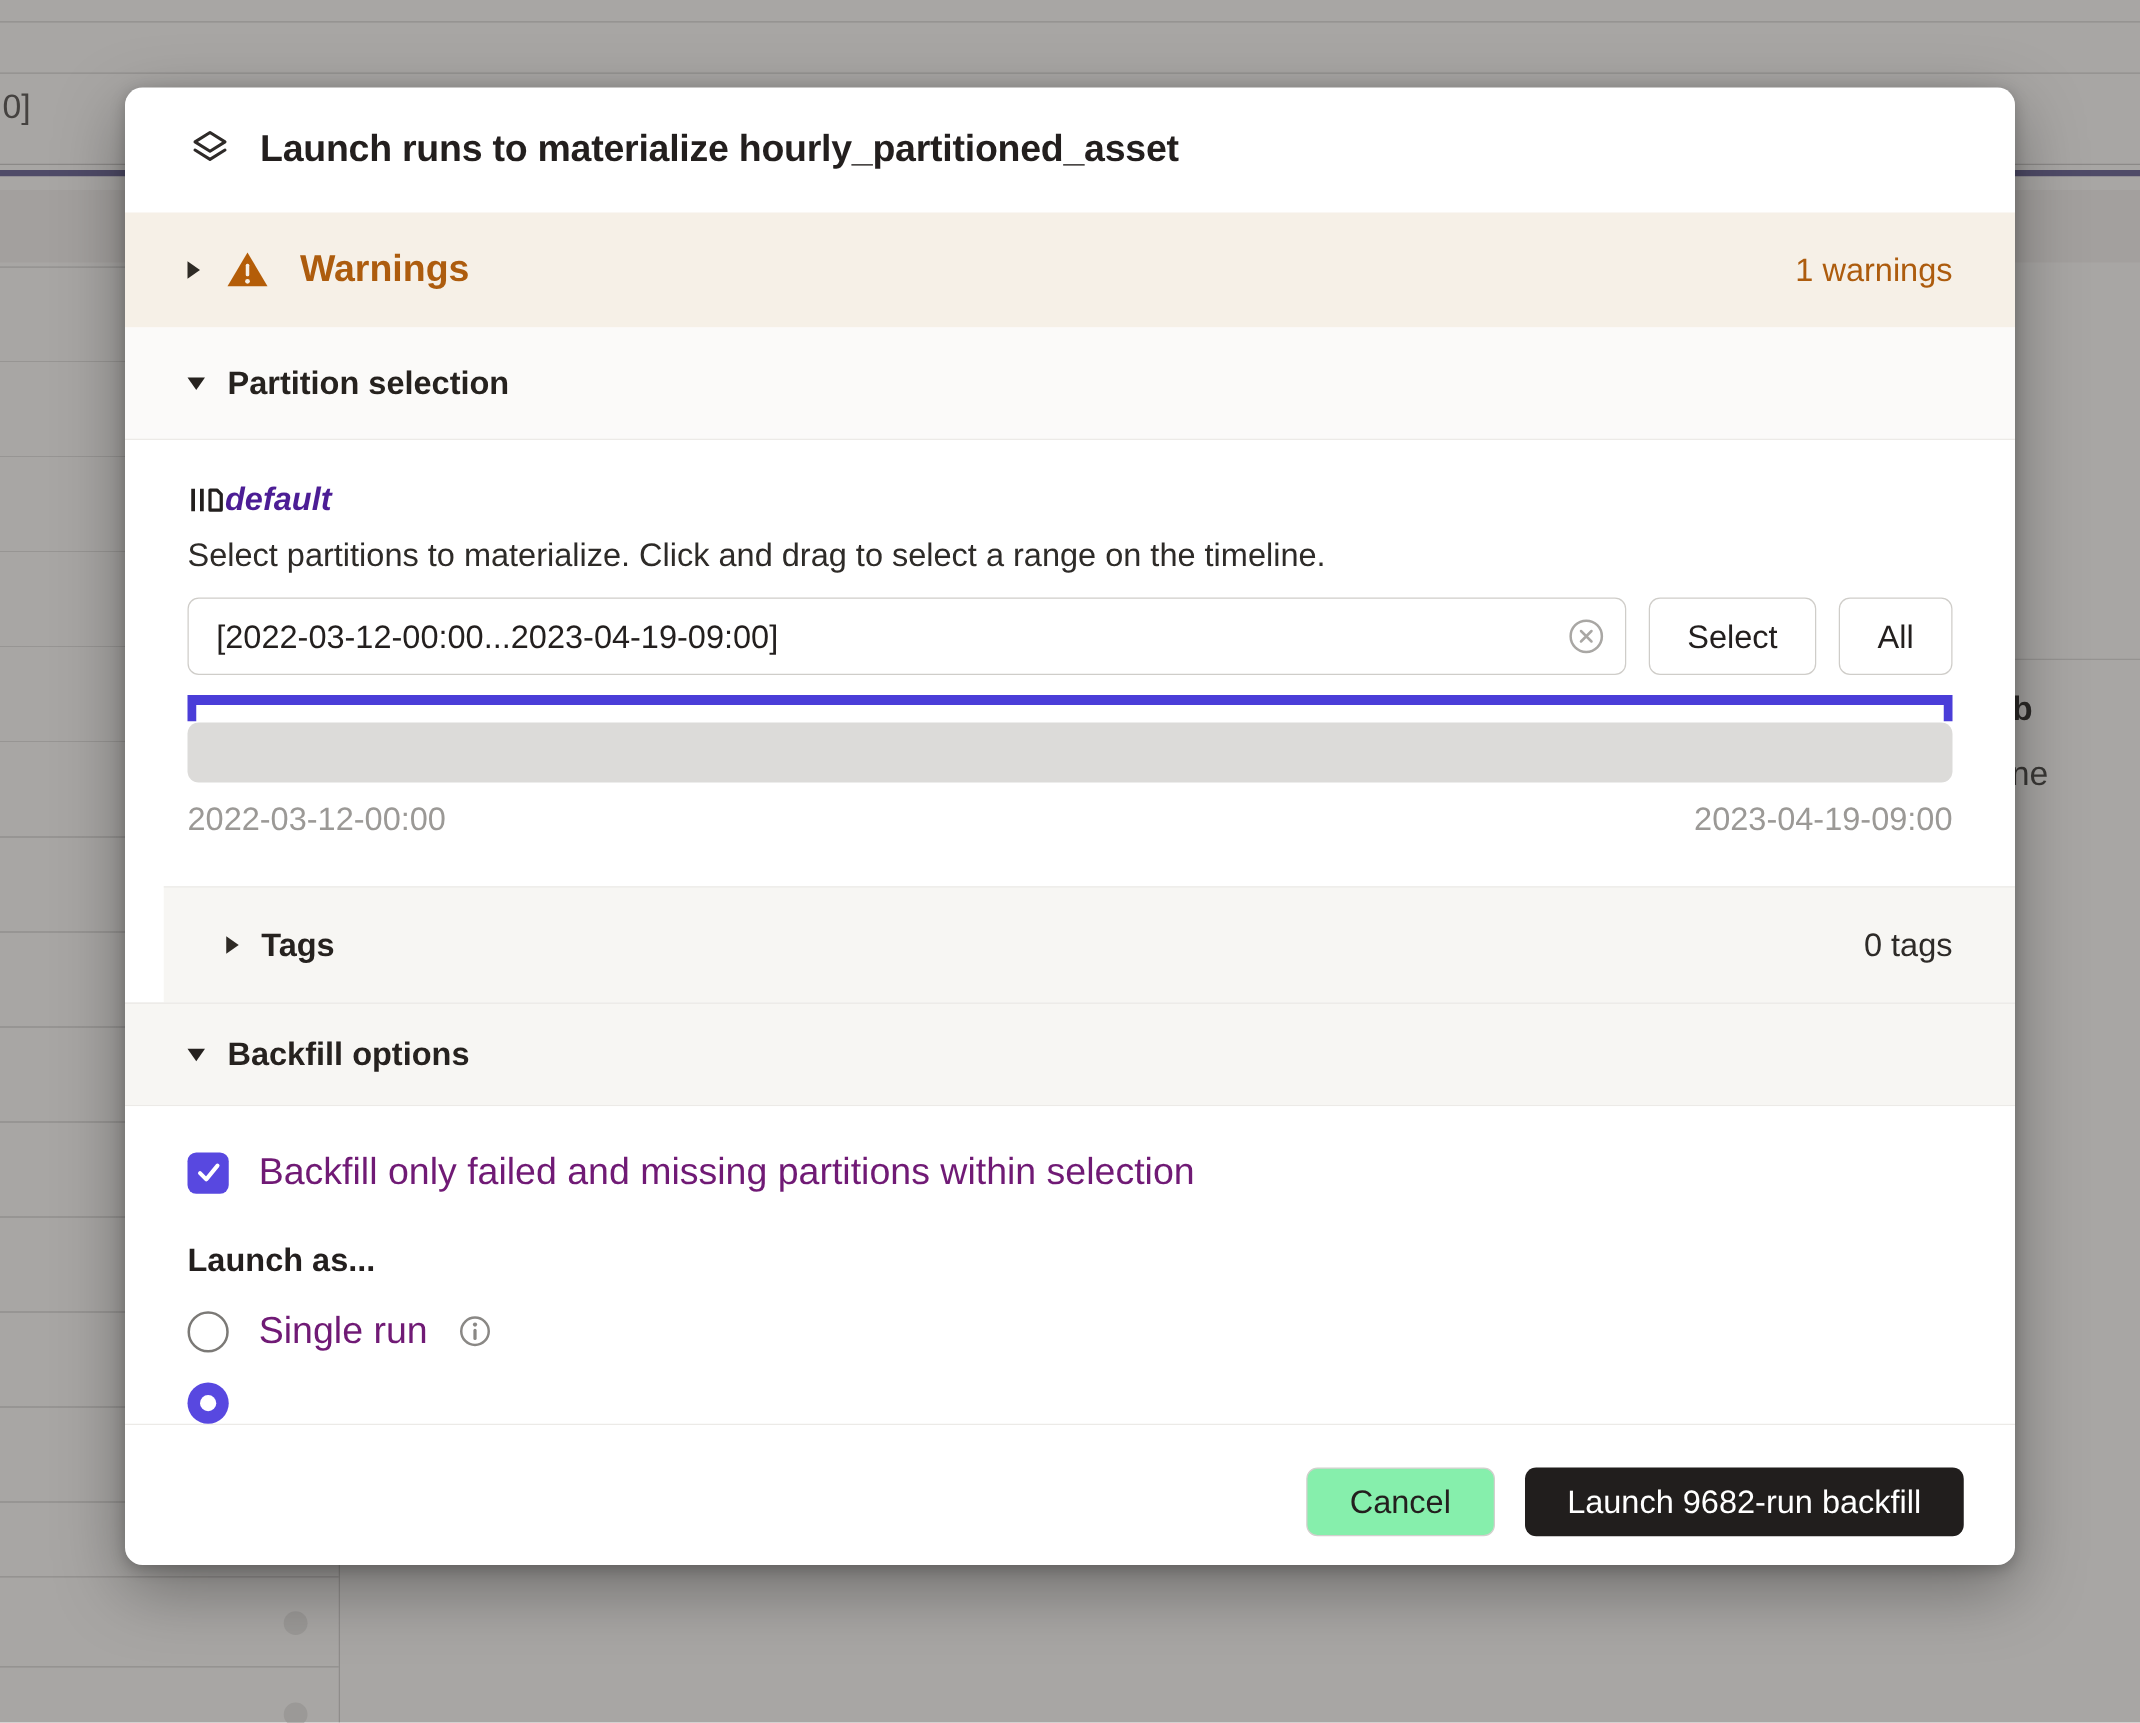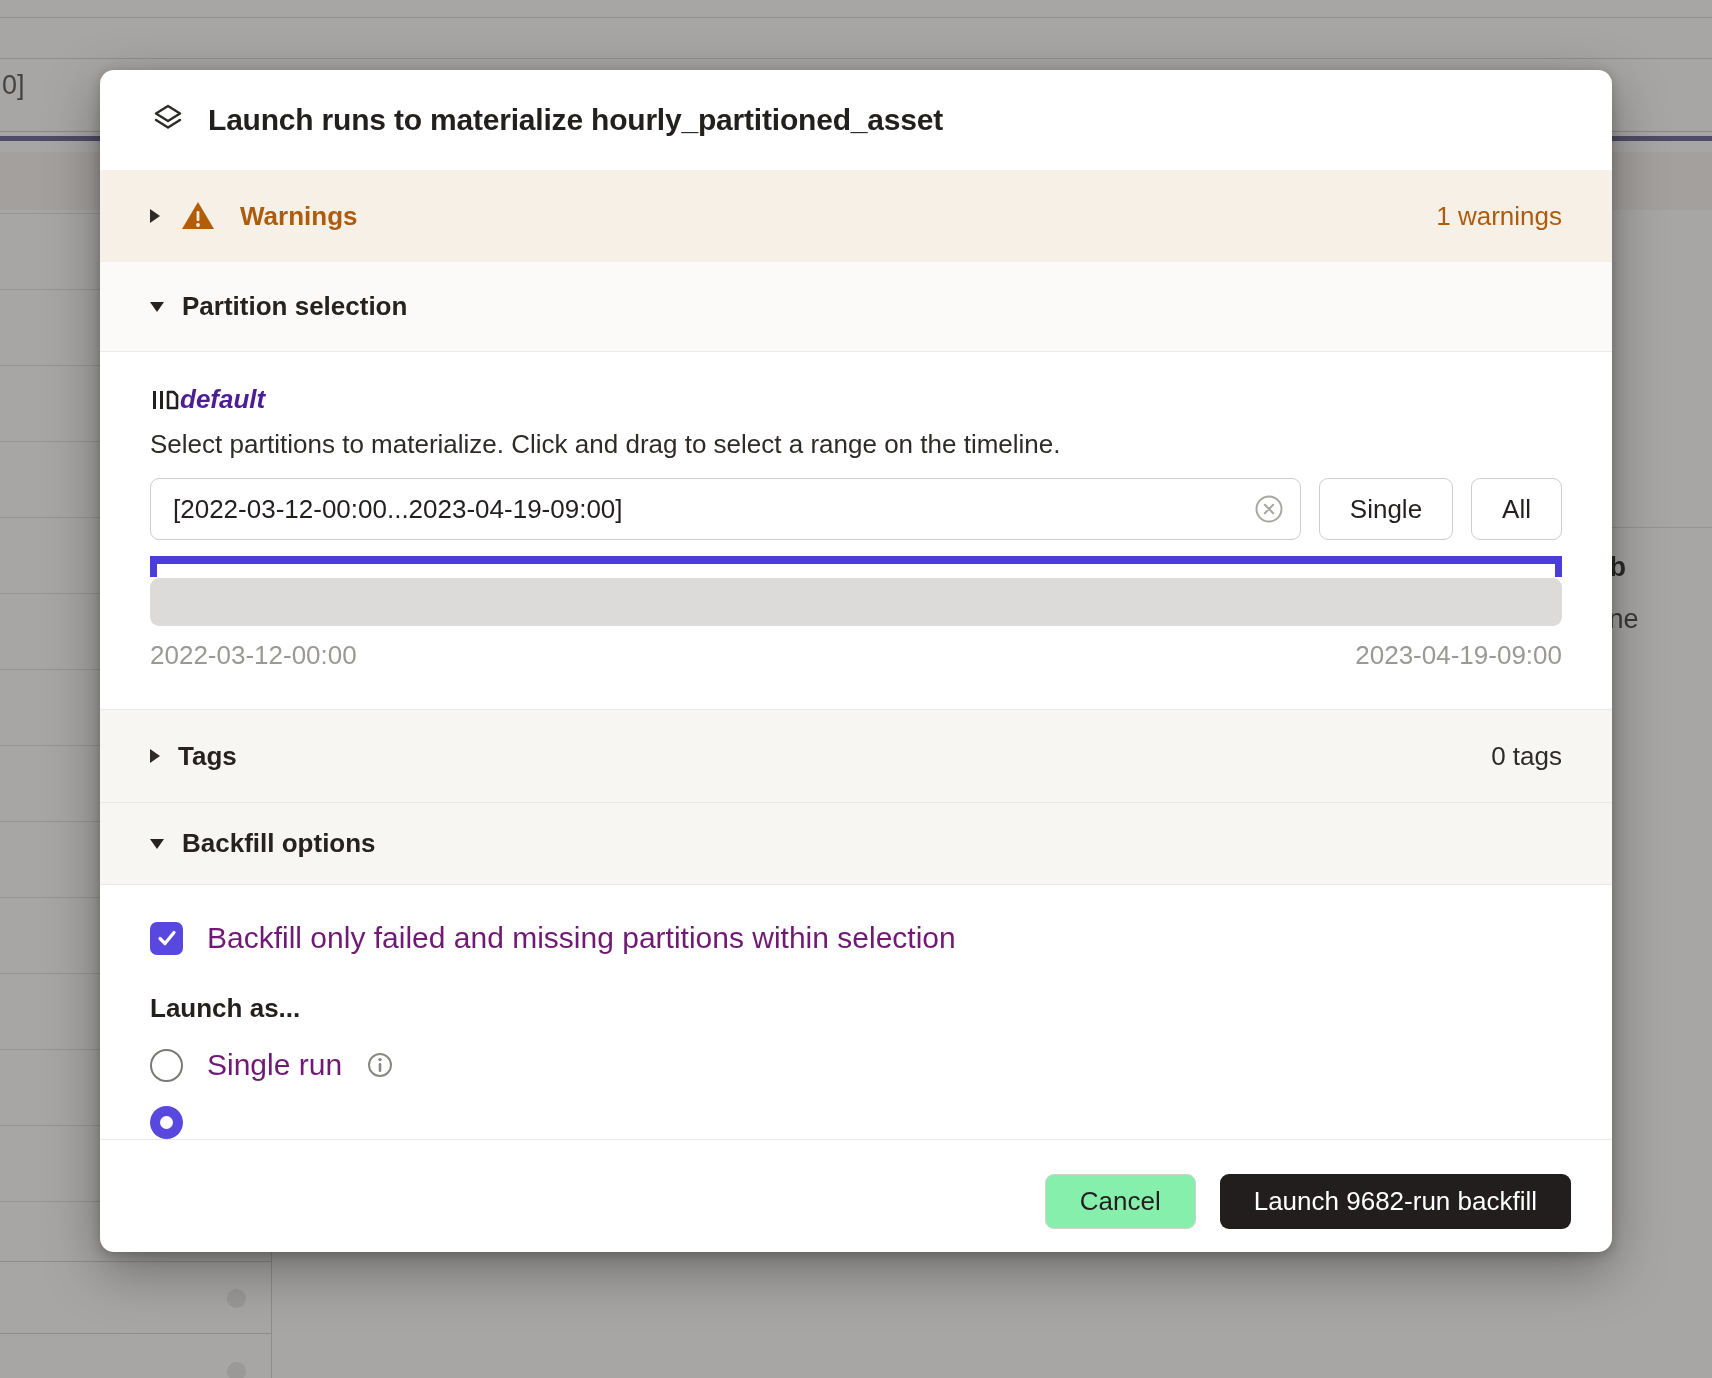--- a/index.html
+++ b/index.html
@@ -47,26 +47,26 @@
   .dlg-title { font-size:30px; font-weight:600; letter-spacing:-0.2px; color:#231f1e; }
 
   
   .caret-r { width:0; height:0; border-left:10px solid #2e2a25; border-top:7px solid transparent; border-bottom:7px solid transparent; flex:0 0 auto; }
   .caret-d { width:0; height:0; border-top:10px solid #26221f; border-left:7px solid transparent; border-right:7px solid transparent; flex:0 0 auto; }
 
   .row-warnings {
     flex:0 0 92px; background:var(--warning_bg,#f6f0e7);
     display:flex; align-items:center; gap:20px; padding:0 50px;
   }
-  .warn-label { font-size:26px; font-weight:600; color:var(--warning,#ad5c0e); margin-left:4px; }
+  .warn-label { font-size:30px; font-weight:600; color:var(--warning,#ad5c0e); margin-left:4px; }
   .warn-count { margin-left:auto; font-size:26px; color:var(--warning,#ad5c0e); }
 
   .row-sect { display:flex; align-items:center; gap:18px; padding:0 50px; font-size:26px; font-weight:700; color:#26221f; }
   .row-sect.partition { flex:0 0 90px; background:#fbfaf9; border-bottom:1px solid #eceae7; }
-  .row-sect.tags { flex:0 0 93px; background:#f7f6f3; border-top:1px solid #eceae7; font-weight:700; }
+  .row-sect.tags { flex:0 0 93px; background:#f7f6f3; border-top:1px solid #eceae7; font-weight:700;margin-left:31px; }
   .row-sect.backfill { flex:0 0 83px; background:#f7f6f3; border-top:1px solid #eae8e5; border-bottom:1px solid #eceae7; }
   .sect-count { margin-left:auto; font-size:26px; font-weight:400; color:#2e2b28; }
 
   .partition-content { background:#fff; padding:32px 50px 38px; }
   .dim-row { display:flex; align-items:center; font-size:26px; font-weight:700; color:#4c1d95;font-style:italic; }
   .help-text { margin-top:14px; font-size:26px; color:#2e2b28; }
 
   .input-row { margin-top:18px; display:flex; gap:18px; align-items:stretch; height:62px; }
   .range-field {
     flex:1; border:1.5px solid #cfcdc9; border-radius:9px; background:#fff;
@@ -189,21 +189,21 @@
         <input type="text" value="[2022-03-12-00:00...2023-04-19-09:00]" style="">
         <button class="clear-btn">
           <span class="icon">
             <svg width="32" height="32" viewBox="0 0 32 32" fill="none">
               <circle cx="16" cy="16" r="12.5" stroke="#a9a7a4" stroke-width="2"></circle>
               <path d="M11.8 11.8 L20.2 20.2 M20.2 11.8 L11.8 20.2" stroke="#a9a7a4" stroke-width="2" stroke-linecap="round"></path>
             </svg>
           </span>
         </button>
       </div>
-      <button class="btn-ghost">Single</button>
+      <button class="btn-ghost">Select</button>
       <button class="btn-ghost">All</button>
     </div>
 
     <div class="bracket"></div>
     <div class="timeline-bar"></div>
 
     <div class="dates-row">
       <span>2022-03-12-00:00</span>
       <span>2023-04-19-09:00</span>
     </div>

